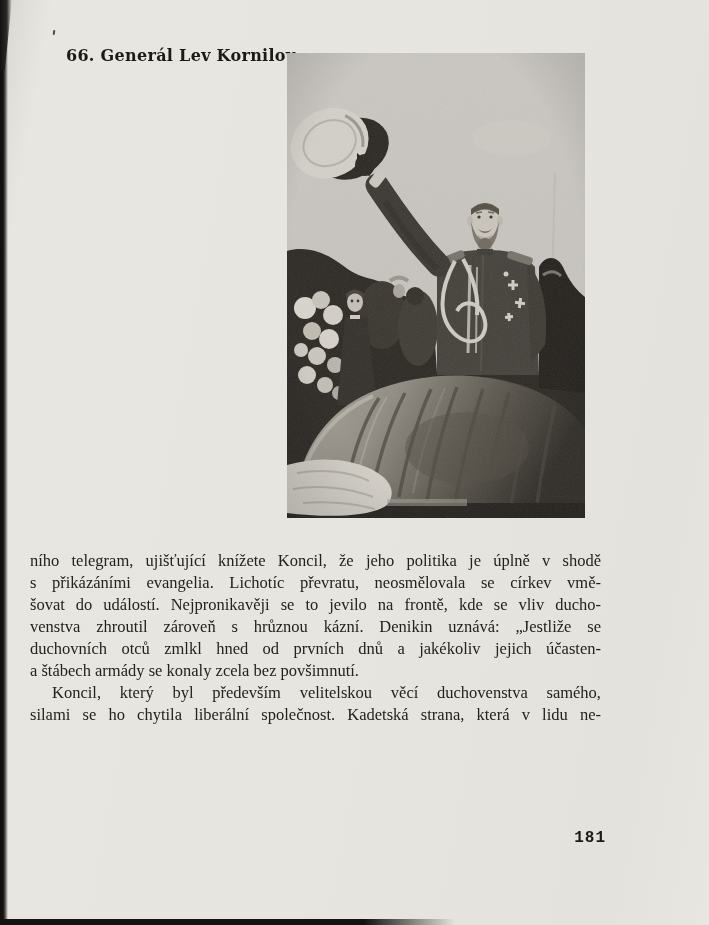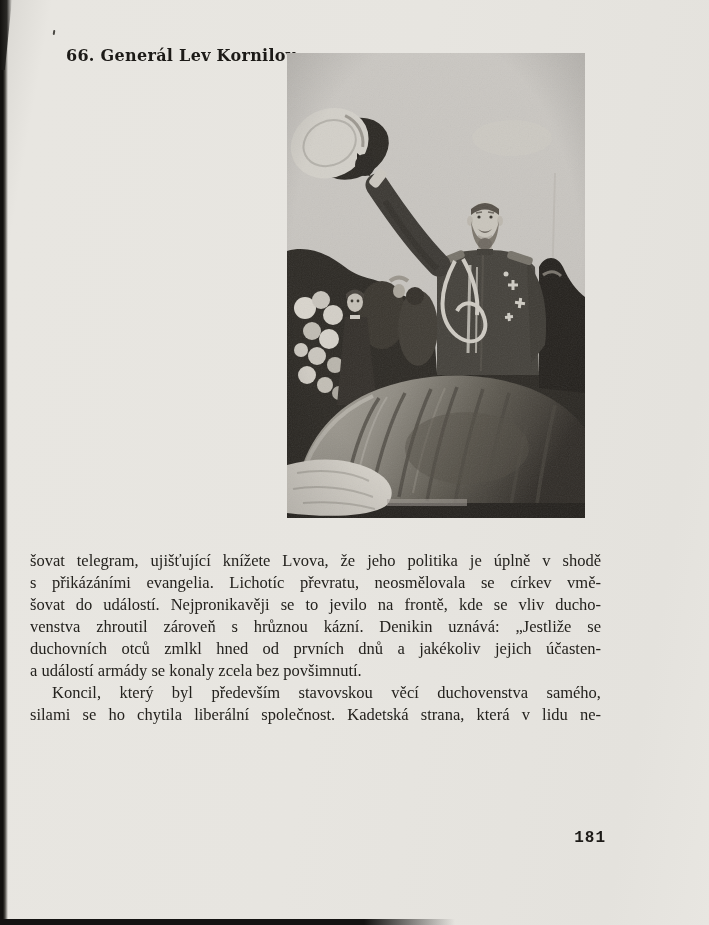--- a/index.html
+++ b/index.html
@@ -195,24 +195,24 @@
           <circle cx="219" cy="221" r="2.5"></circle>
         </g>
       </g>
 
       <rect x="0" y="0" width="298" height="465" fill="url(#vig)"></rect>
       <rect x="0" y="0" width="298" height="465" filter="url(#noiseF)" opacity="0.11"></rect>
     </svg>
   </figure>
 
   <div class="bodytext">
-      <div class="line">šovat telegram, ujišťující knížete Lvova, že jeho politika je úplně v shodě</div>
+      <div class="line">ního telegram, ujišťující knížete Koncil, že jeho politika je úplně v shodě</div>
       <div class="line">s přikázáními evangelia. Lichotíc převratu, neosmělovala se církev vmě-</div>
       <div class="line">šovat do událostí. Nejpronikavěji se to jevilo na frontě, kde se vliv ducho-</div>
       <div class="line">venstva zhroutil zároveň s hrůznou kázní. Denikin uznává: „Jestliže se</div>
       <div class="line">duchovních otců zmlkl hned od prvních dnů a jakékoliv jejich účasten-</div>
-      <div class="line no-fill">a událostí armády se konaly zcela bez povšimnutí.</div>
-      <div class="line indent">Koncil, který byl především stavovskou věcí duchovenstva samého,</div>
+      <div class="line no-fill">a štábech armády se konaly zcela bez povšimnutí.</div>
+      <div class="line indent">Koncil, který byl především velitelskou věcí duchovenstva samého,</div>
       <div class="line">silami se ho chytila liberální společnost. Kadetská strana, která v lidu ne-</div>
     </div>
 
   <div class="pagenum">181</div>
 </div>
 
 </body></html>

